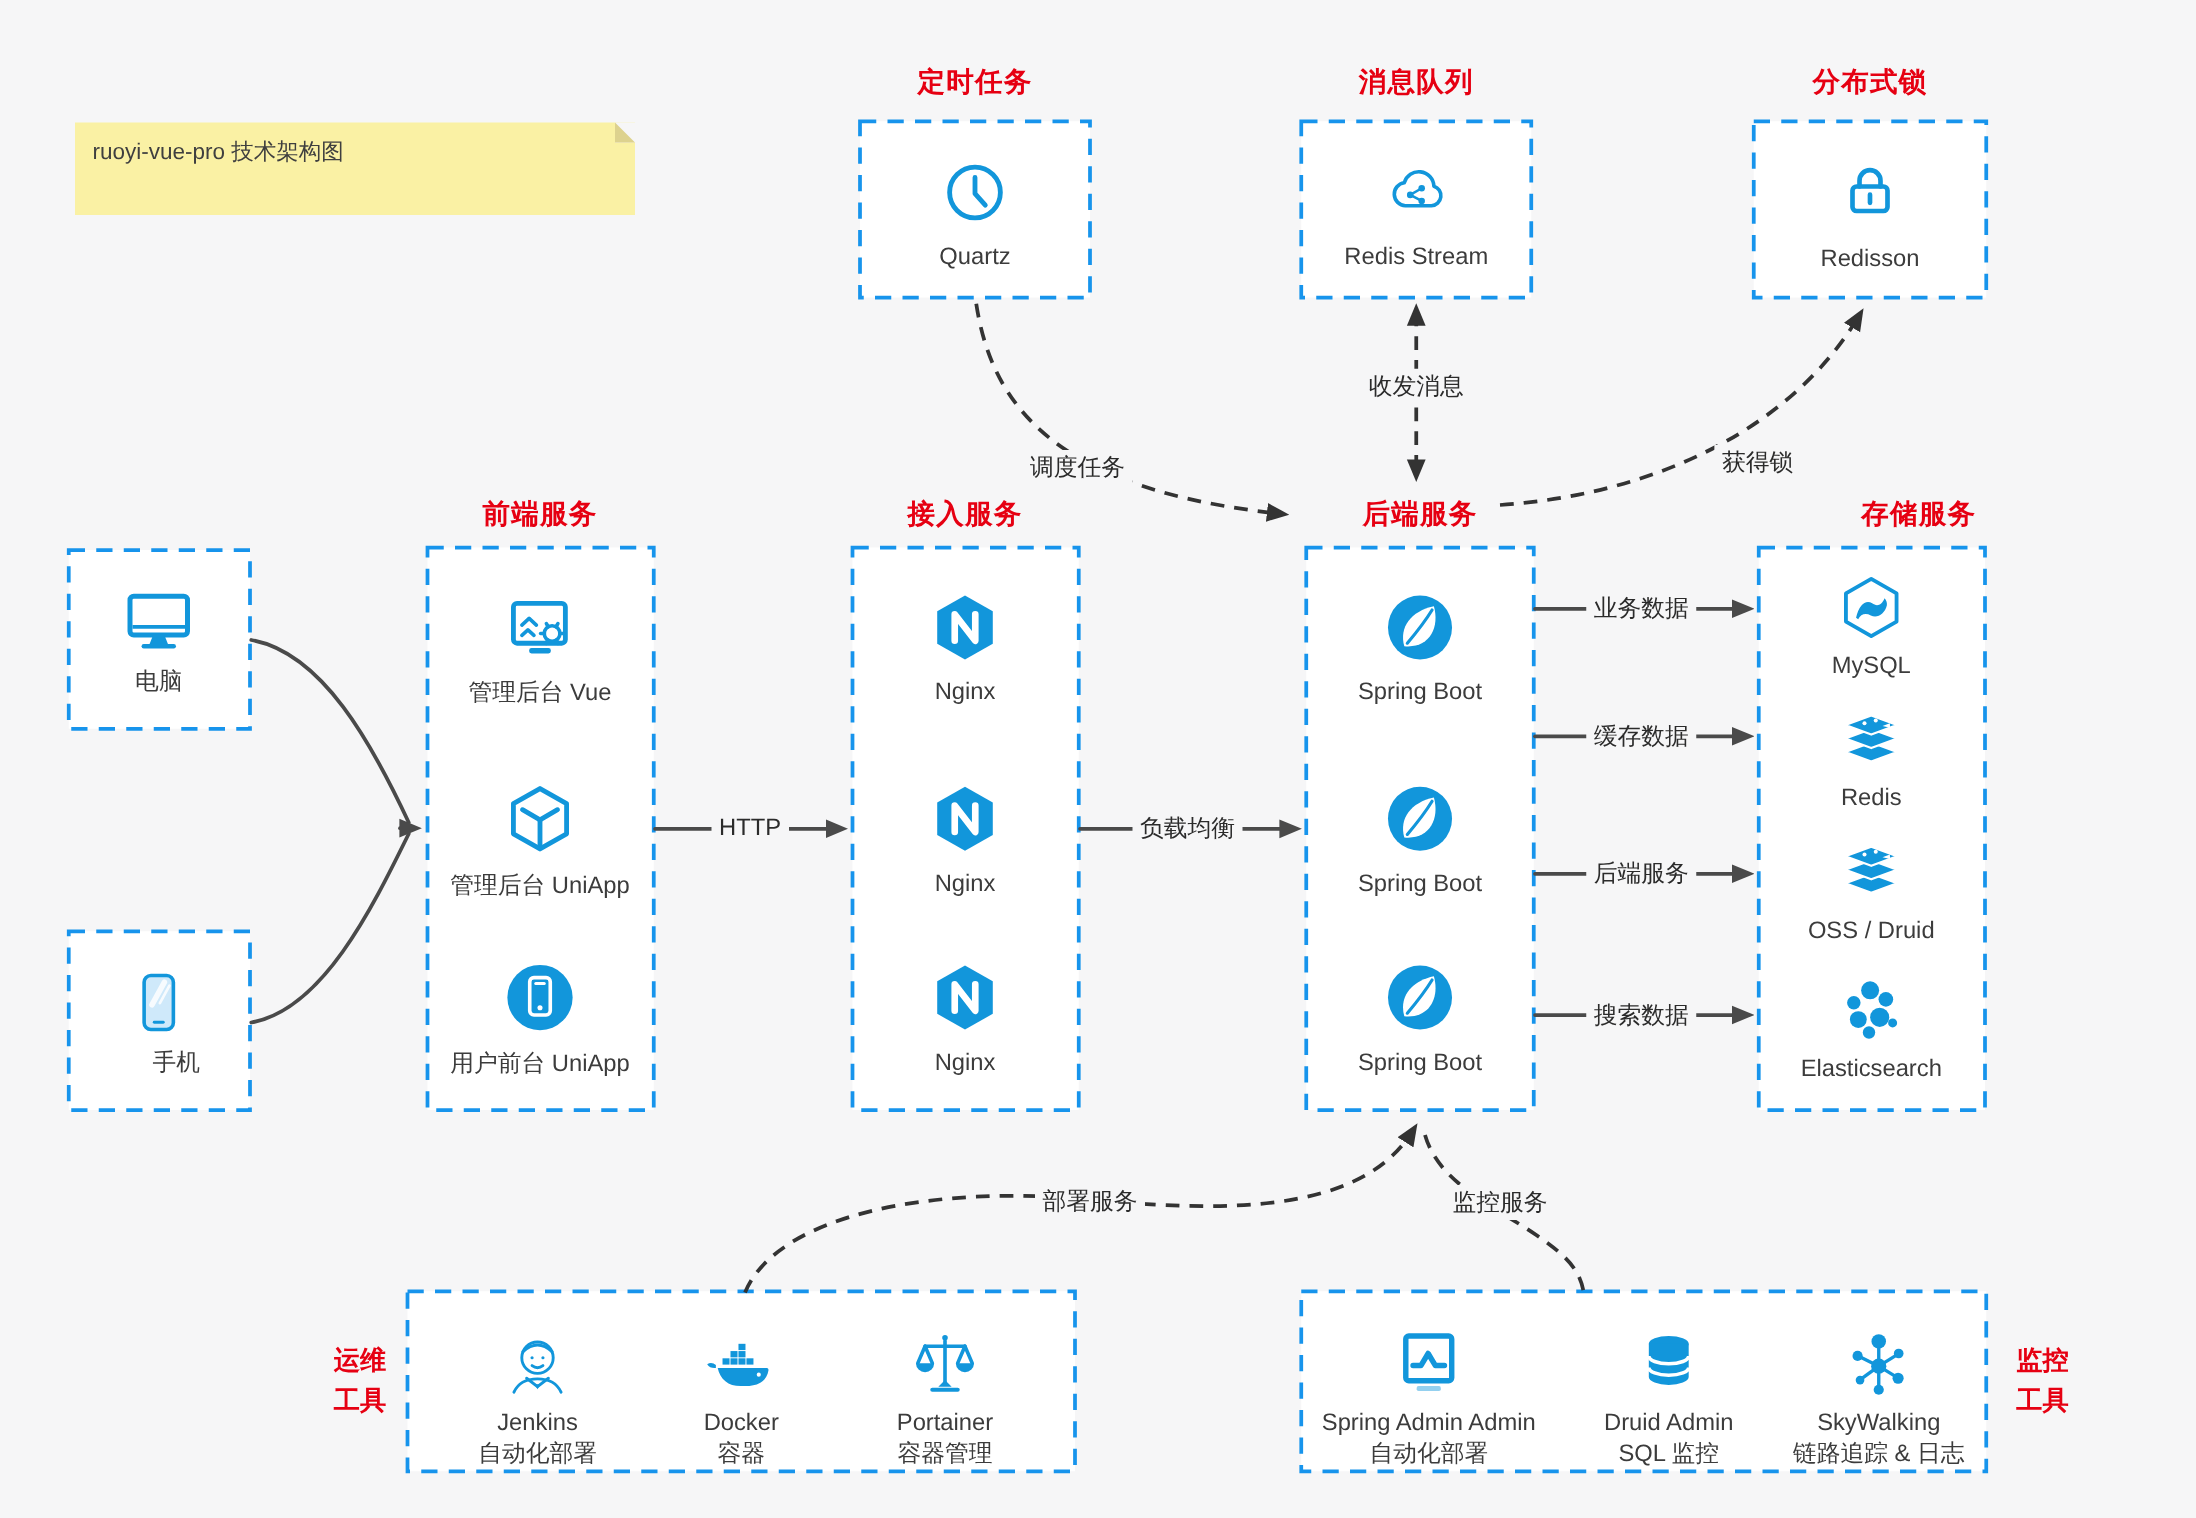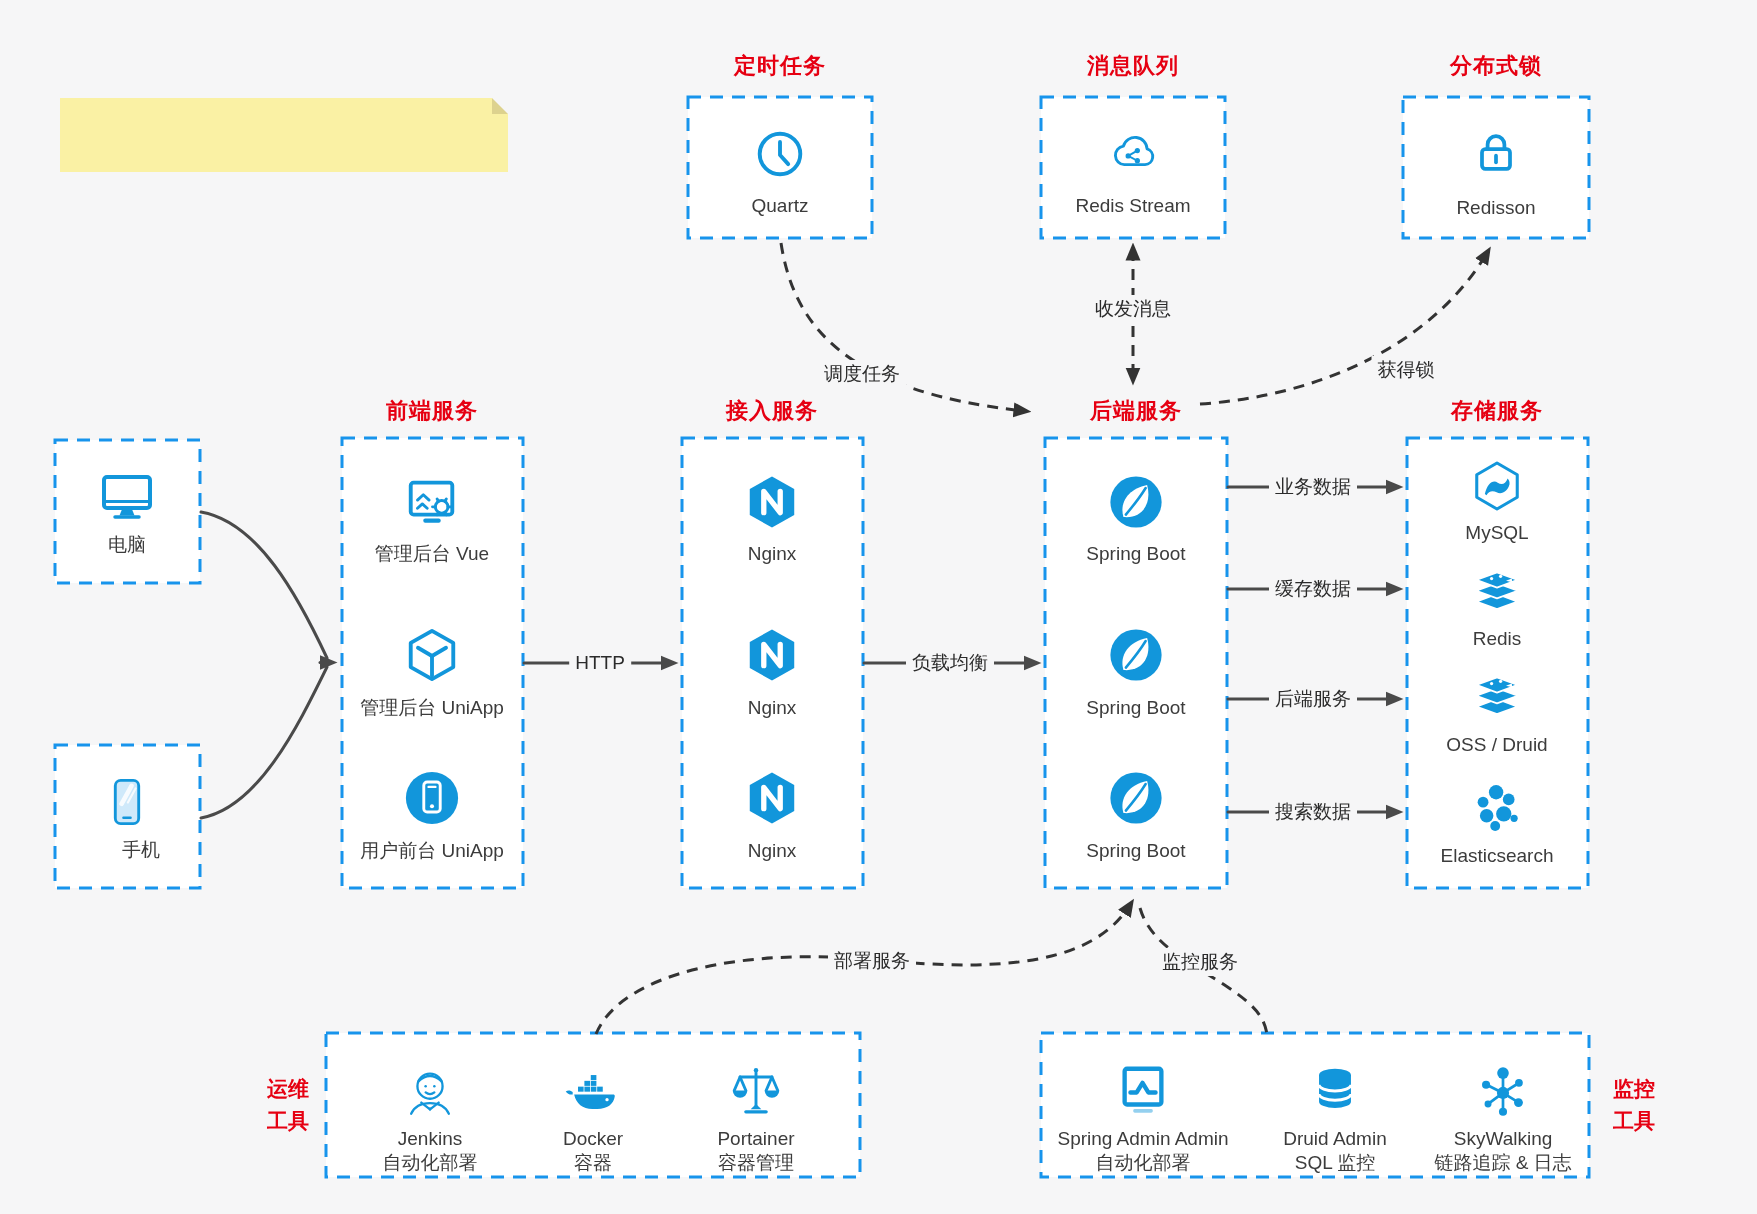--- a/index.html
+++ b/index.html
@@ -62,29 +62,30 @@
     <g fill="none" stroke="#333333" stroke-width="3" stroke-dasharray="11 8">
       <path d="M781 243 C 794 328, 848 392, 1024 411" marker-end="url(#ab)"></path>
       <path d="M1133 250 V 378" marker-start="url(#ab)" marker-end="url(#ab)"></path>
       <path d="M1200 404 C 1320 396, 1432 345, 1487 253" marker-end="url(#ab)"></path>
       <path d="M596 1034 C 622 972, 745 947, 878 960 C 1008 973, 1094 962, 1130 905" marker-end="url(#ab)"></path>
       <path d="M1140 908 C 1151 946, 1192 963, 1229 988 C 1257 1007, 1264 1018, 1267 1034"></path>
     </g>
   </svg>
 
   <div class="note">
+    <div class="note-line">ruoyi-vue-pro 技术架构图</div>
   </div>
 
   <div class="rtitle" style="left:780px;top:66px">定时任务</div>
   <div class="rtitle" style="left:1133px;top:66px">消息队列</div>
   <div class="rtitle" style="left:1496px;top:66px">分布式锁</div>
   <div class="rtitle" style="left:432px;top:411px">前端服务</div>
   <div class="rtitle" style="left:772px;top:411px">接入服务</div>
   <div class="rtitle" style="left:1136px;top:411px">后端服务</div>
-  <div class="rtitle" style="left:1497px;top:411px">存储服务</div>
+  <div class="rtitle" style="left:1535px;top:411px">存储服务</div>
   <div class="sideRed" style="left:288px;top:1105px">
     <div>运维</div>
     <div>工具</div>
   </div>
   <div class="sideRed" style="left:1634px;top:1105px">
     <div>监控</div>
     <div>工具</div>
   </div>
 
   <div class="icon" style="left:780px;top:154px">

